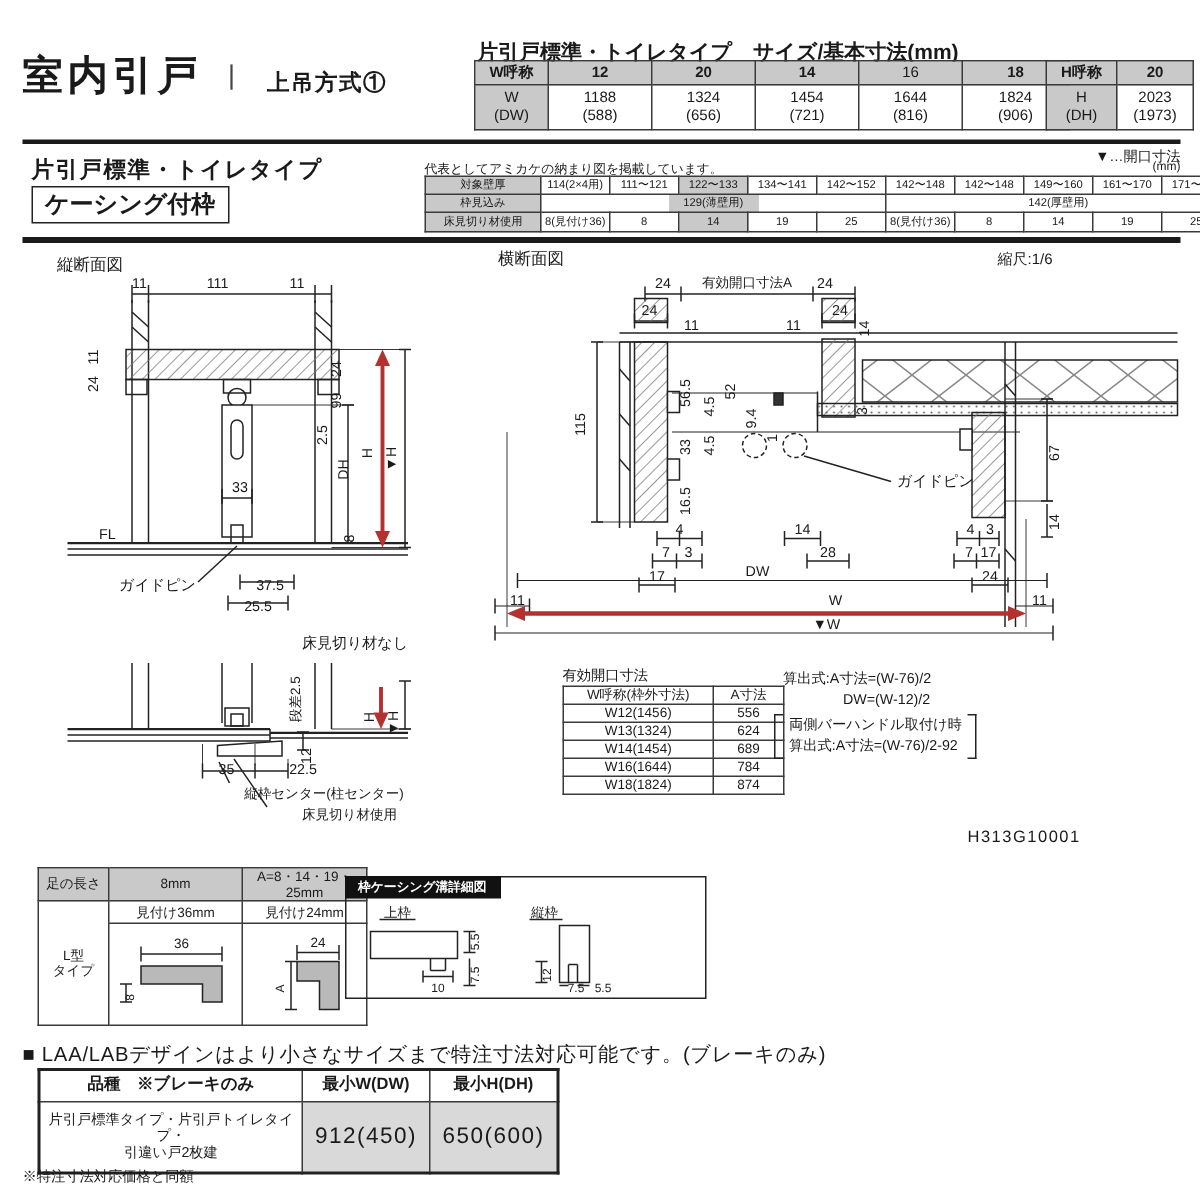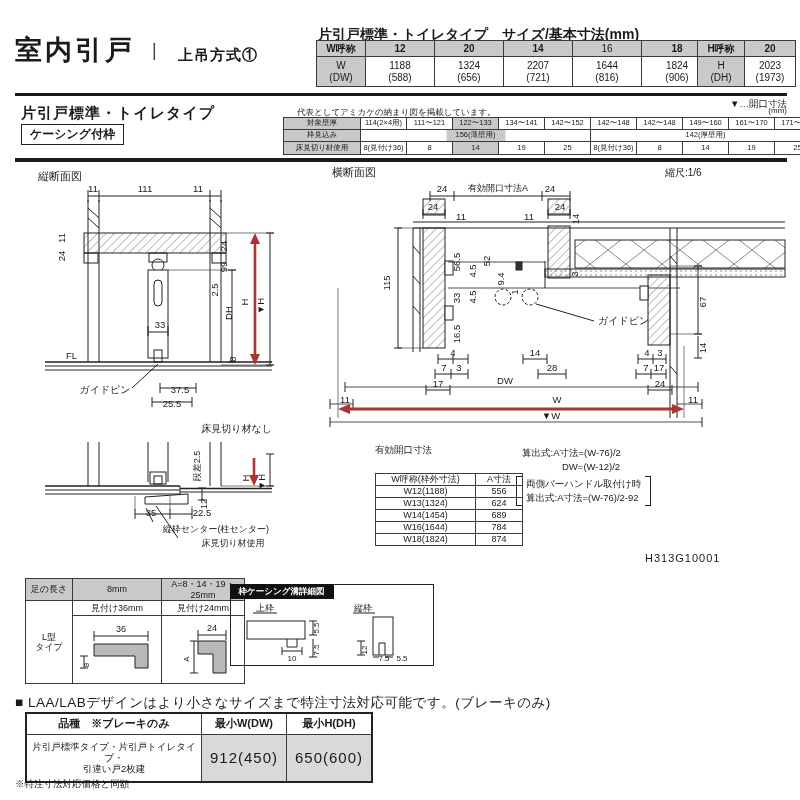--- a/index.html
+++ b/index.html
@@ -10,35 +10,35 @@
   .t td,.t th{border:1px solid #3a3a3a;text-align:center;vertical-align:middle;padding:0 2px;line-height:1.18;font-weight:normal;}
   .gray{background:#c9c9c9;}
   .rule{background:#1b1b1b;}
   .title{font-size:27px;font-weight:bold;letter-spacing:3px;}
   .subtitle{font-size:15px;font-weight:bold;letter-spacing:1px;}
   .caption{font-size:14px;font-weight:bold;}
   .sizeT{font-size:10px;}
   .sizeT thead td{font-weight:bold;}
   .legend{font-size:9.5px;}
   .secTitle{font-size:15px;font-weight:bold;letter-spacing:1px;}
-  .badge{font-size:12px;font-weight:bold;border:1.3px solid #222;padding:1px 8px;display:inline-block;}
+  .badge{font-size:16px;font-weight:bold;border:1.3px solid #222;padding:1px 8px;display:inline-block;}
   .note{font-size:8.5px;}
   .wallT{font-size:7.5px;}
   .wallT td{padding:0 1px;text-align:center;}
   .mixcell{background:linear-gradient(90deg,#fff 0 37%,#c9c9c9 37% 63%,#fff 63%);}
   .openT{font-size:9px;}
   .formula{font-size:9.5px;line-height:1.5;}
   .brkt{display:flex;align-items:stretch;font-size:9.5px;}
   .brkt .bl{width:5px;border:1.4px solid #222;border-right:none;}
   .brkt .br{width:5px;border:1.4px solid #222;border-left:none;}
   .brkt .bc{padding:1px 4px;line-height:1.45;}
   .code{font-size:11px;letter-spacing:1px;}
   .legT{font-size:9px;}
   .legT td{border:1px solid #3a3a3a;}
-  .panel{border:1.5px solid #222;}
+  .panel{border:1.5px solid #222;padding-left:37px;}
   .panelTitle{background:#111;color:#fff;font-size:8.5px;font-weight:bold;text-align:center;line-height:15px;}
   .laaHead{font-size:13.5px;letter-spacing:0.5px;}
   .laaT{font-size:11px;}
   .laaT .big{font-size:15px;letter-spacing:1px;background:#d9d9d9;}
   .laaT .kind{font-size:9.5px;}
   .laaNote{font-size:9.5px;}
   svg text{font-family:"Liberation Sans",sans-serif;}
 </style>
 </head>
 <body>
@@ -61,21 +61,21 @@
     </tr>
   </thead>
   <tbody>
     <tr style="height:30px;">
       <td class="gray pre">W
 (DW)</td>
       <td class="pre">1188
 (588)</td>
       <td class="pre">1324
 (656)</td>
-      <td class="pre">2207
+      <td class="pre">1454
 (721)</td>
       <td class="pre">1644
 (816)</td>
       <td class="pre">1824
 (906)</td>
     </tr>
   </tbody>
 </table>
 
 <table class="abs t sizeT" style="left:697px;top:40px;">
@@ -95,41 +95,41 @@
   </tbody>
 </table>
 
 <div class="abs rule" style="left:15px;top:93px;width:772px;height:3px;"></div>
 <div class="abs legend" style="left:640px;top:98px;width:147px;text-align:right;">▼…開口寸法</div>
 
 <div class="abs secTitle" style="left:21px;top:104px;">片引戸標準・トイレタイプ</div>
 <div class="abs" style="left:21px;top:124px;">
   <span class="badge">ケーシング付枠</span>
 </div>
-<div class="abs note" style="left:297px;top:107px;">代表としてアミカケの納まり図を掲載しています。</div>
+<div class="abs note" style="left:283px;top:107px;">代表としてアミカケの納まり図を掲載しています。</div>
 <div class="abs note" style="left:747px;top:106px;width:40px;text-align:right;font-size:8px;">(mm)</div>
 
 <table class="abs t wallT" style="left:283px;top:117px;table-layout:fixed;width:504px;">
   <tbody>
     <tr style="height:12px;">
       <td class="gray" style="width:74px;">対象壁厚</td>
       <td style="width:43px;">114(2×4用)</td>
       <td style="width:43px;">111〜121</td>
       <td style="width:43px;" class="gray">122〜133</td>
       <td style="width:43px;">134〜141</td>
       <td style="width:43px;">142〜152</td>
       <td style="width:43px;">142〜148</td>
       <td style="width:43px;">142〜148</td>
       <td style="width:43px;">149〜160</td>
       <td style="width:43px;">161〜170</td>
       <td style="width:43px;">171〜182</td>
     </tr>
     <tr style="height:12px;">
       <td class="gray">枠見込み</td>
-      <td colspan="5" class="mixcell">156(薄壁用)</td>
+      <td colspan="5" class="mixcell">129(薄壁用)</td>
       <td colspan="5">142(厚壁用)</td>
     </tr>
     <tr style="height:13px;">
       <td class="gray">床見切り材使用</td>
       <td>8(見付け36)</td>
       <td>8</td>
       <td class="gray">14</td>
       <td>19</td>
       <td>25</td>
       <td>8(見付け36)</td>
@@ -433,30 +433,30 @@
     <text x="326" y="205" font-size="9.5" text-anchor="middle" fill="#1a1a1a">7</text>
     <text x="339" y="205" font-size="9.5" text-anchor="middle" fill="#1a1a1a">17</text>
     <text x="340" y="221" font-size="9.5" text-anchor="middle" fill="#1a1a1a">24</text>
     <text x="25" y="237" font-size="9.5" text-anchor="middle" fill="#1a1a1a">11</text>
     <text x="237" y="237" font-size="9.5" text-anchor="middle" fill="#1a1a1a">W</text>
     <text x="373" y="237" font-size="9.5" text-anchor="middle" fill="#1a1a1a">11</text>
     <text x="231" y="253" font-size="9.5" text-anchor="middle" fill="#1a1a1a">▼W</text>
   </svg>
 
 <div class="abs" style="left:375px;top:444px;font-size:9.5px;">有効開口寸法</div>
-<table class="abs t openT" style="left:375px;top:457px;margin-top:16px;">
+<table class="abs t openT" style="left:375px;top:457px;">
   <thead>
     <tr style="height:12px;">
       <td style="width:95px;">W呼称(枠外寸法)</td>
       <td style="width:42px;">A寸法</td>
     </tr>
   </thead>
   <tbody>
     <tr style="height:12px;">
-        <td>W12(1188)</td>
+        <td>W12(1456)</td>
         <td>556</td>
       </tr>
     <tr style="height:12px;">
         <td>W13(1324)</td>
         <td>624</td>
       </tr>
     <tr style="height:12px;">
         <td>W14(1454)</td>
         <td>689</td>
       </tr>

